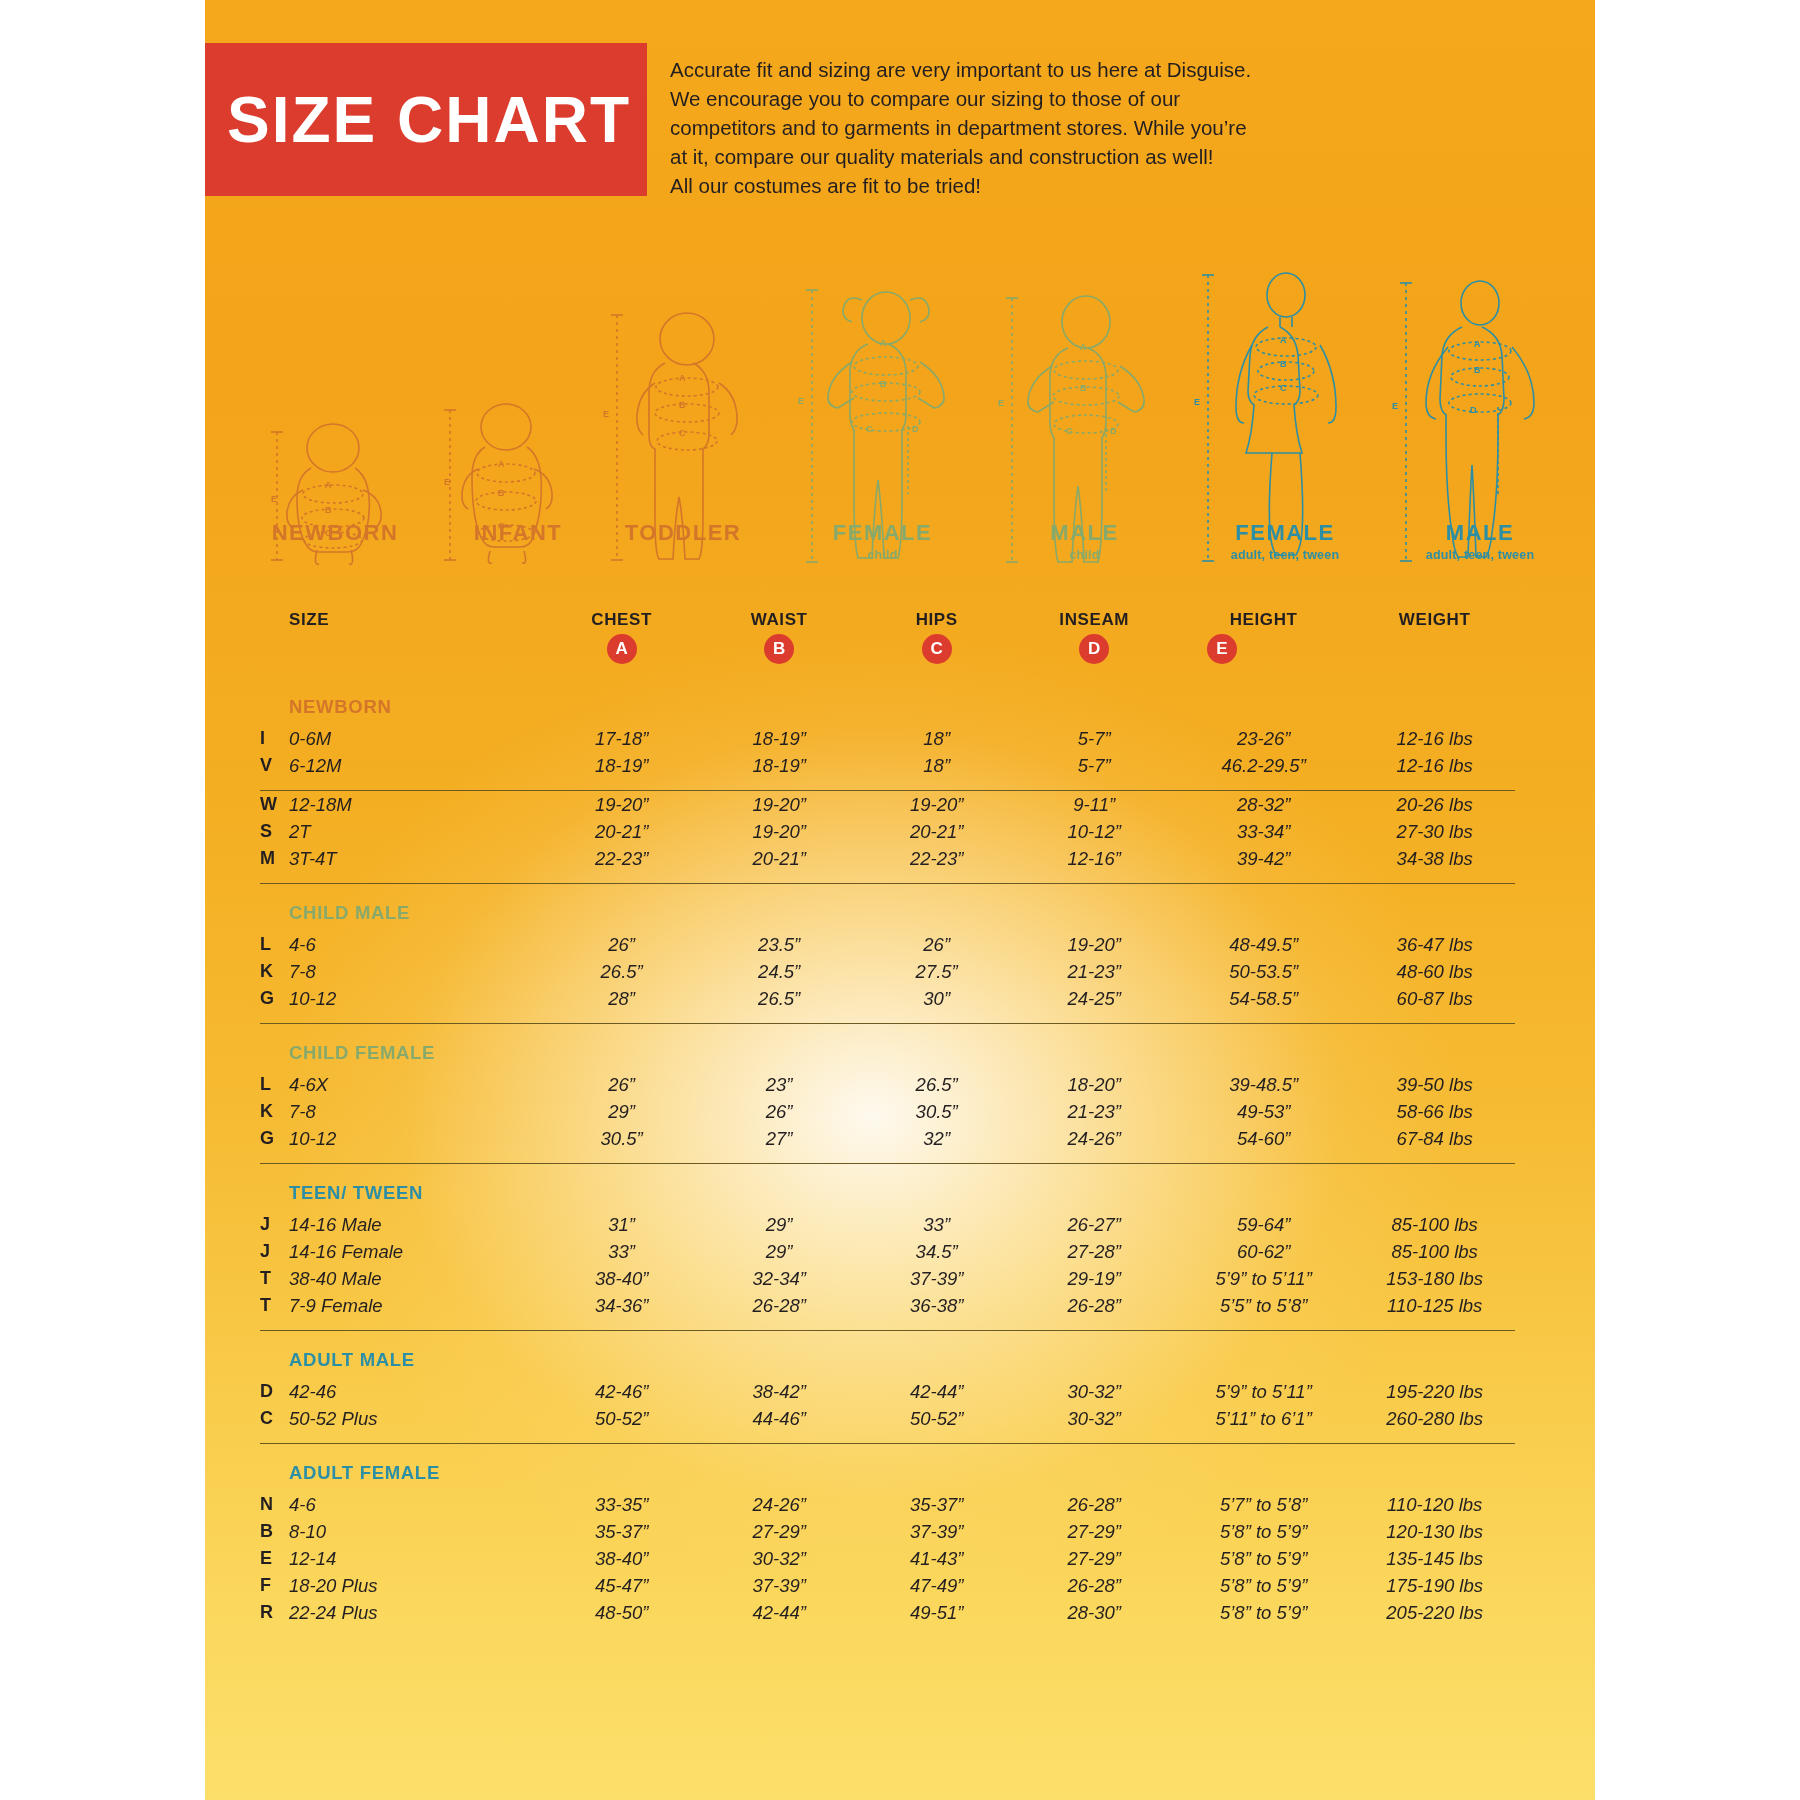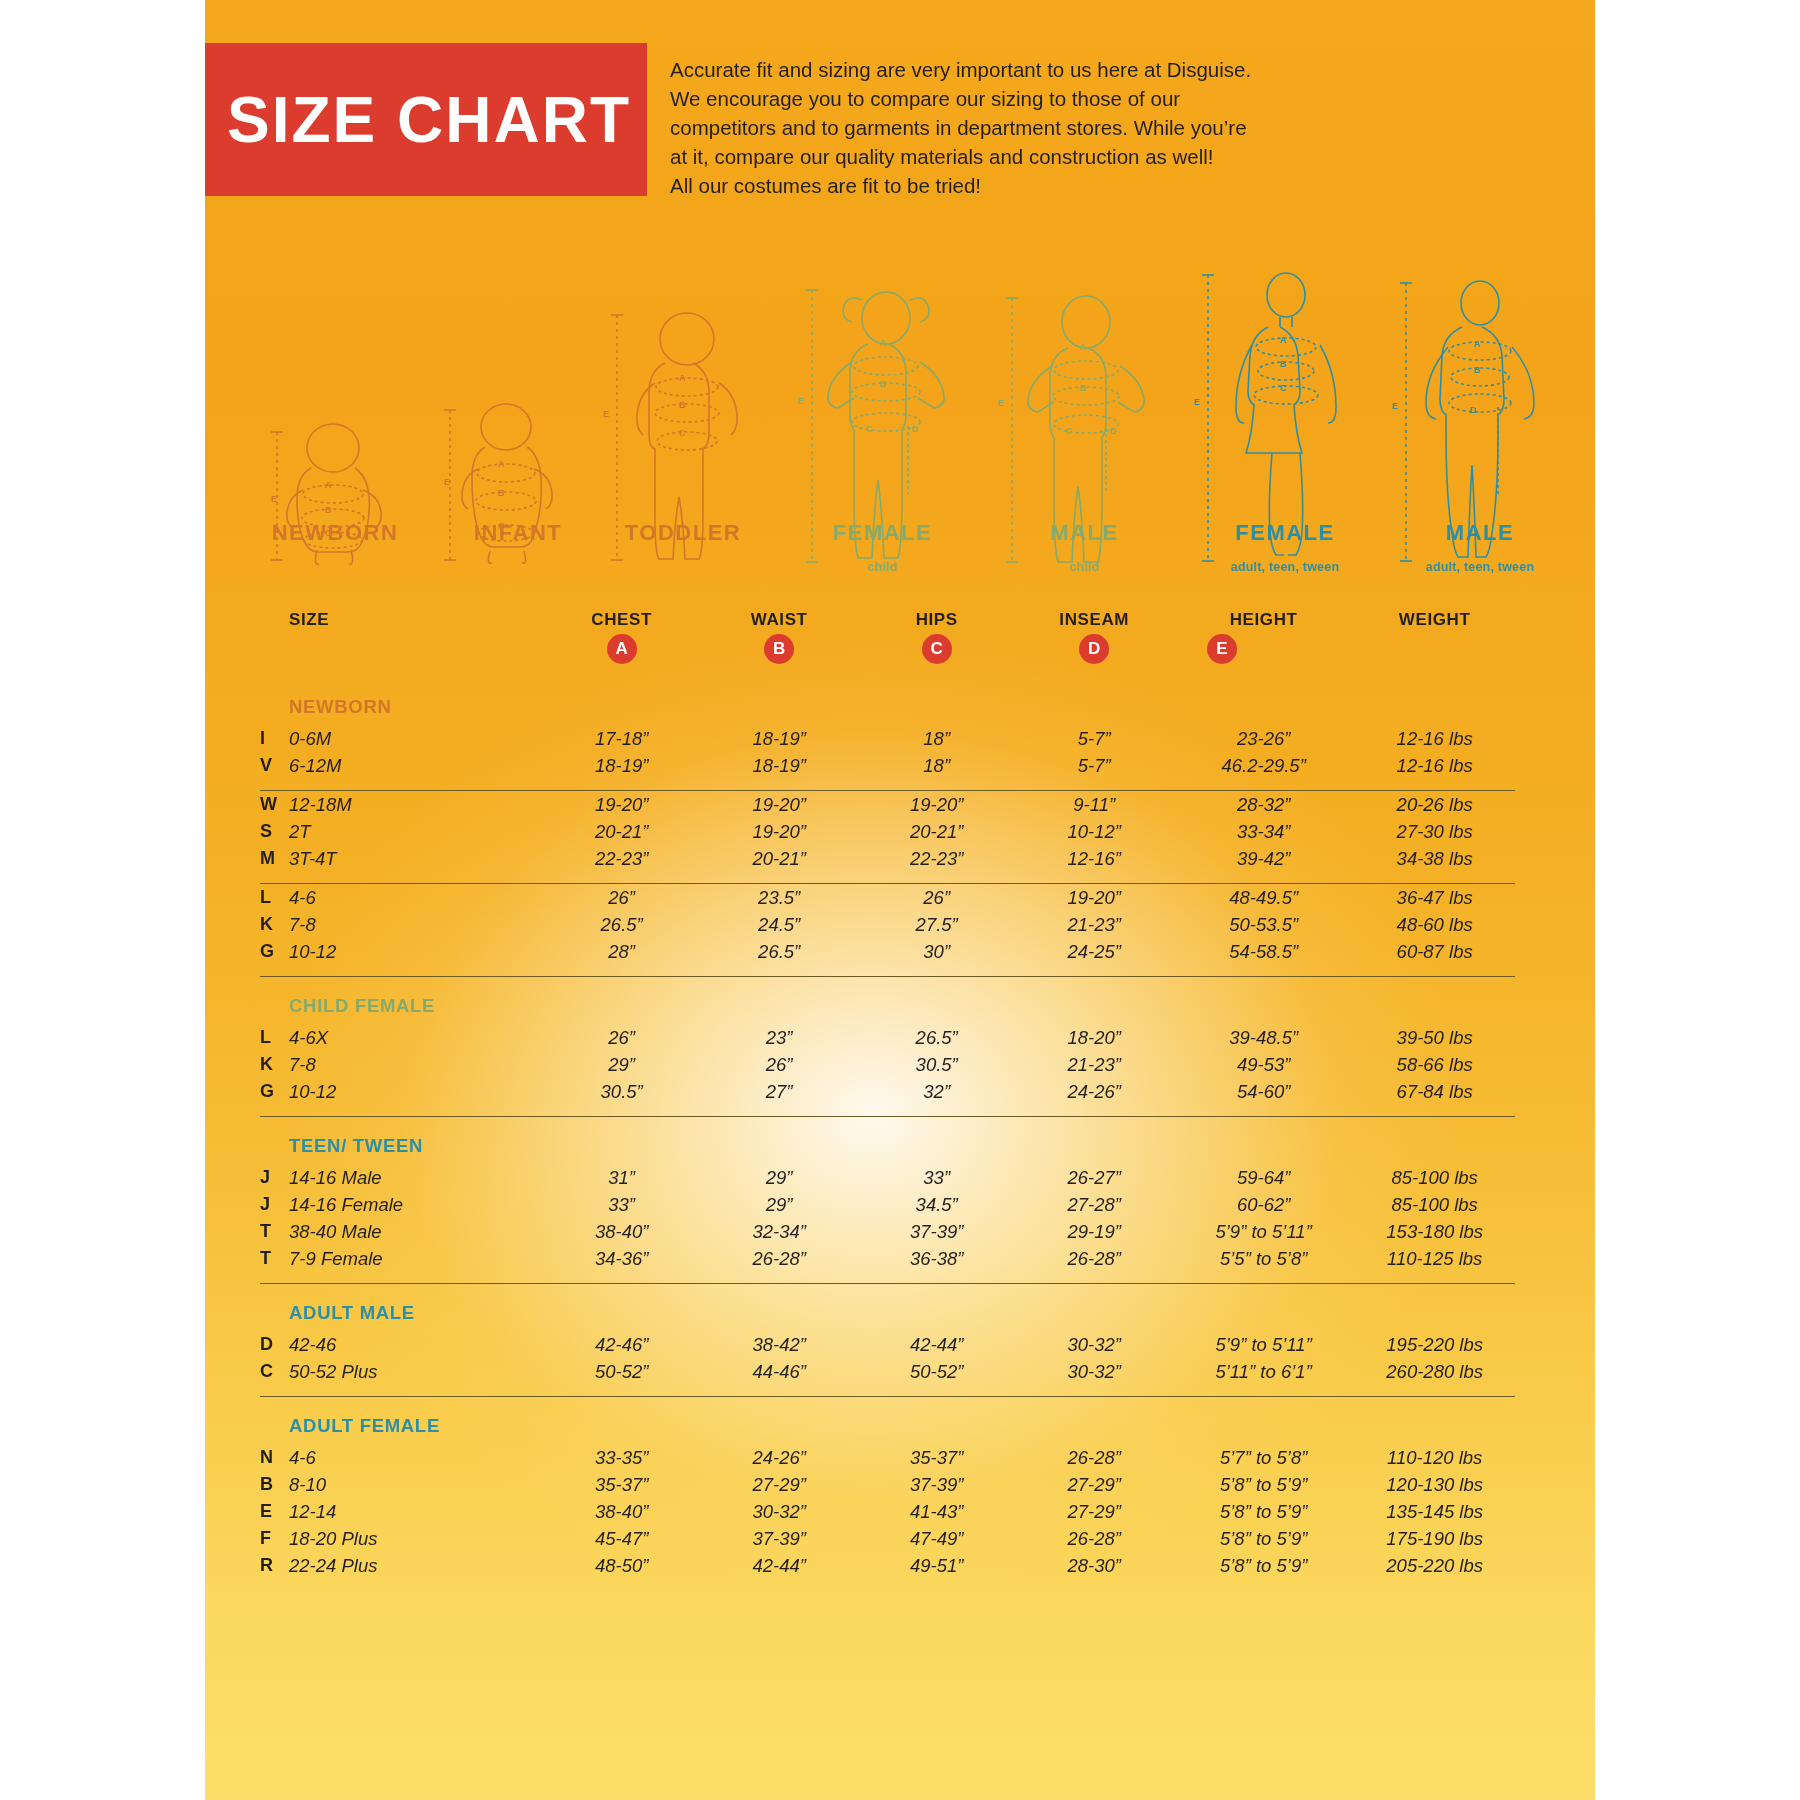--- a/index.html
+++ b/index.html
@@ -86,21 +86,21 @@
     width: 1330px;
     height: 60px;
   }
   .fig-label {
     position: absolute;
     text-align: center;
     font-weight: bold;
     letter-spacing: 1.5px;
   }
   .fig-label .main { font-size: 22px; display: block; }
-  .fig-label .sub  { font-size: 12.5px; display: block; letter-spacing: 0.2px; margin-top: 14px; }
+  .fig-label .sub  { font-size: 12.5px; display: block; letter-spacing: 0.2px; margin-top: 2px; }
   .c-orange  { color: #d4762a; }
   .c-green   { color: #87a96b; }
   .c-blue    { color: #2d8fa5; }
 
   
   #table-wrap {
     position: absolute;
     left: 55px;
     top: 610px;
     width: 1300px;
@@ -488,20 +488,24 @@
               <td class="num">22-23”</td>
               <td class="num">20-21”</td>
               <td class="num">22-23”</td>
               <td class="num">12-16”</td>
               <td class="num">39-42”</td>
               <td class="num">34-38 lbs</td>
             </tr>
             <tr class="sep">
               <td colspan="8"></td>
             </tr>
+            <tr class="group-title g-green">
+              <td></td>
+              <td colspan="7">CHILD MALE</td>
+            </tr>
             <tr class="data">
               <td class="key">L</td>
               <td class="size">4-6</td>
               <td class="num">26”</td>
               <td class="num">23.5”</td>
               <td class="num">26”</td>
               <td class="num">19-20”</td>
               <td class="num">48-49.5”</td>
               <td class="num">36-47 lbs</td>
             </tr>

